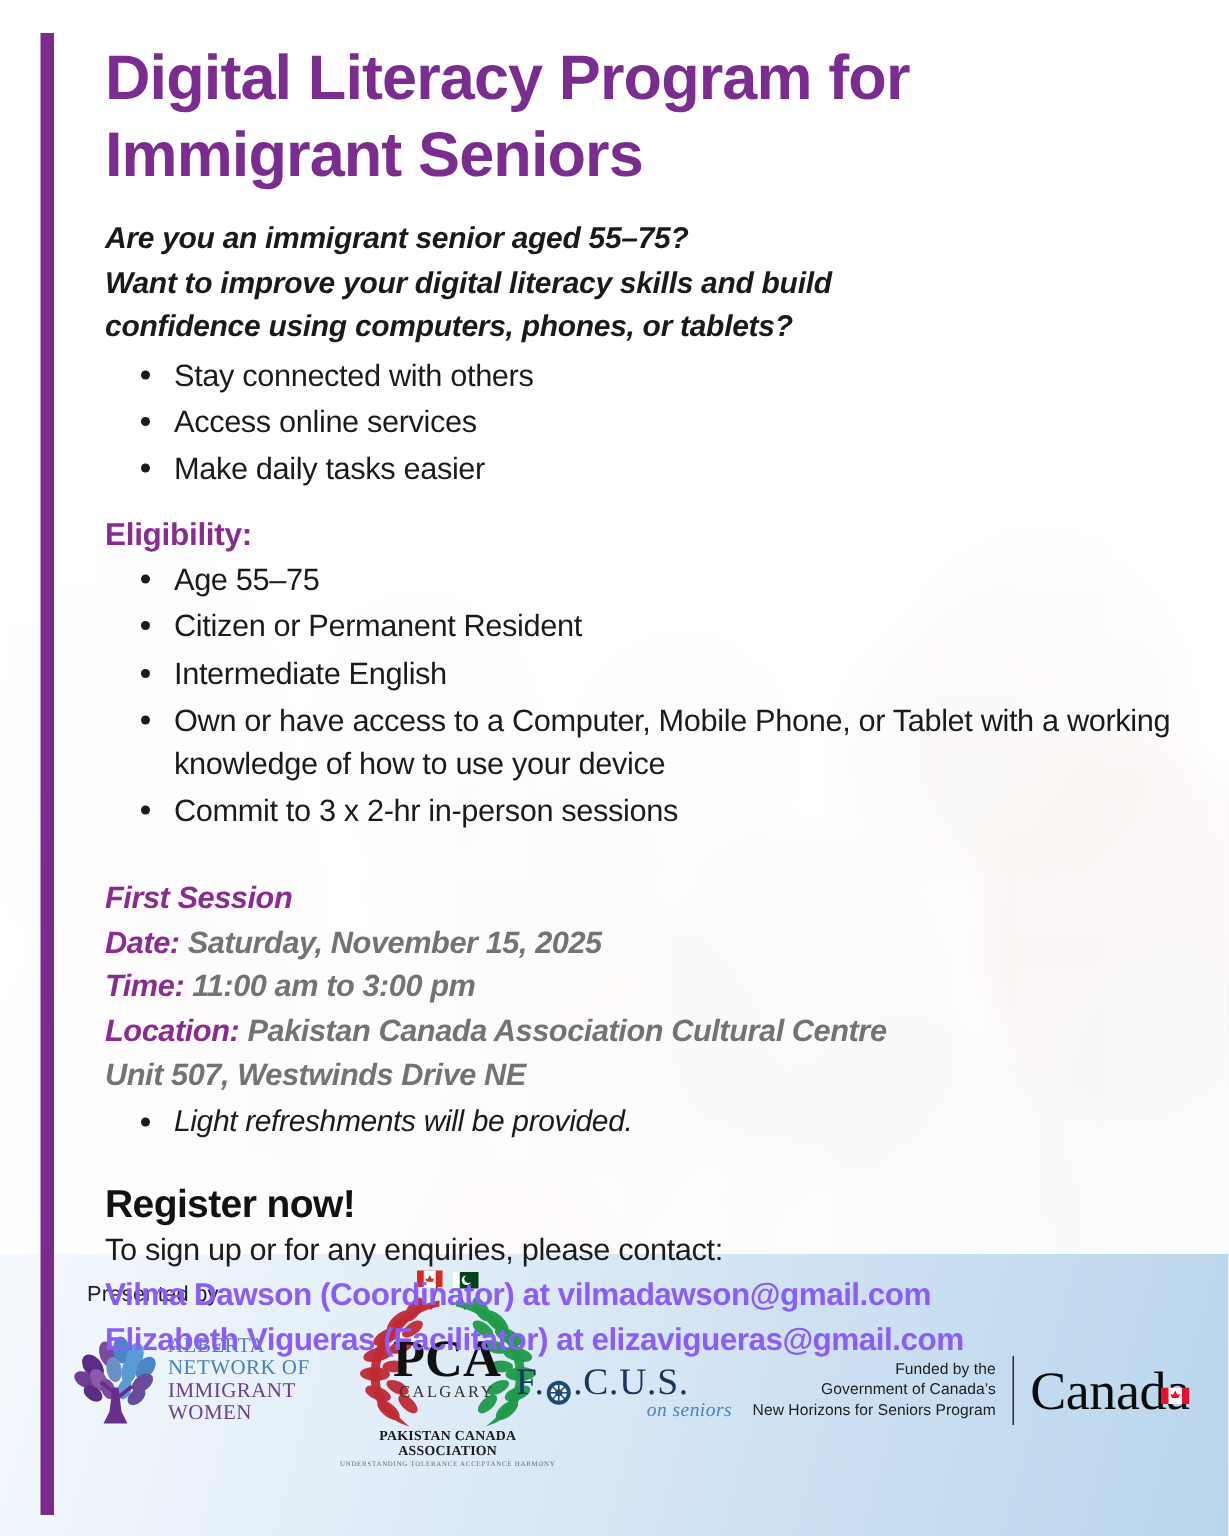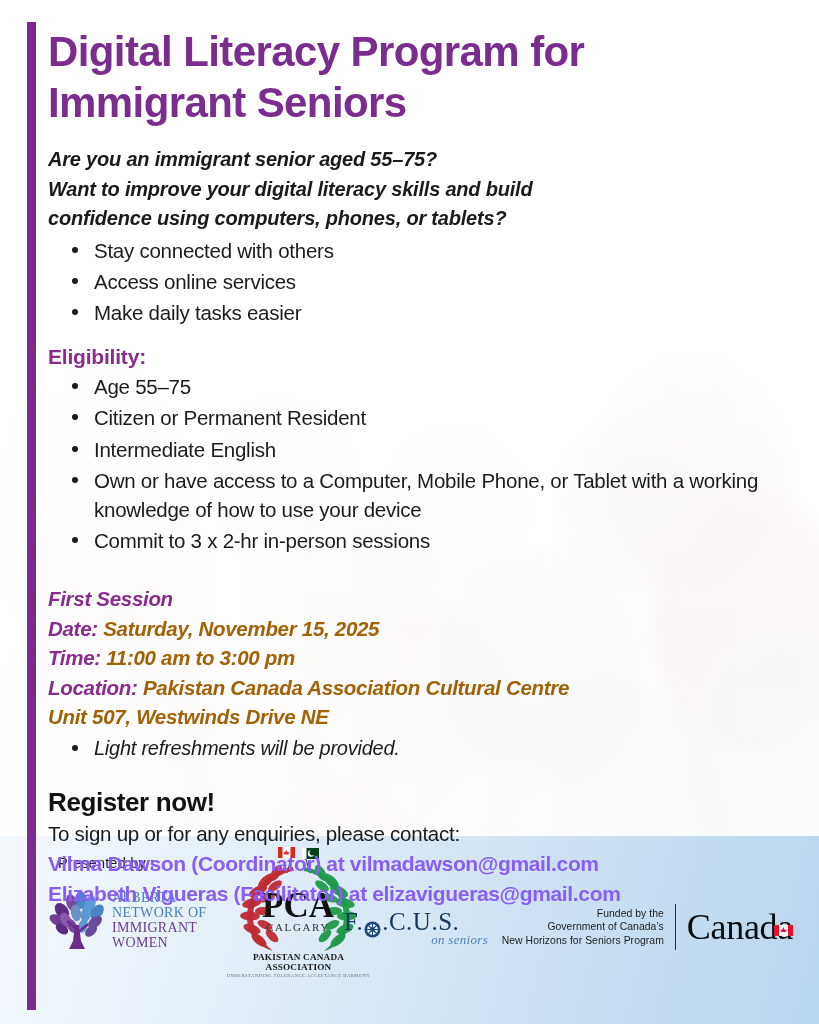--- a/index.html
+++ b/index.html
@@ -52,21 +52,21 @@
     position:absolute;
     left:27px; top:22px;
     width:9px; height:988px;
     background:#7A2B8C;
     z-index:20;
   }
 
   
   .content {
     position:absolute;
-    left:48px; top:0; right:24px;
+    left:70px; top:0; right:24px;
     z-index:30;
   }
 
   h1.title {
     color:#7B2D8F;
     font-size:42px;
     font-weight:bold;
     line-height:1.22;
     letter-spacing:-0.6px;
     margin-top:26px;
@@ -120,21 +120,21 @@
   
   .session {
     margin-top:29px;
     font-style:italic;
     font-weight:bold;
     font-size:20.5px;
     line-height:1.44;
     letter-spacing:-0.3px;
   }
   .session .lbl { color:#8A2B8F; }
-  .session .val { color:#a16207; }
+  .session .val { color:#737373; }
   .session .row { white-space:nowrap; }
 
   ul.blist.refresh { margin-top:1px; padding-left:20px; }
   ul.blist.refresh li {
     font-style:italic;
     font-size:20px;
     color:#1b1b1b;
   }
 
   .register {

